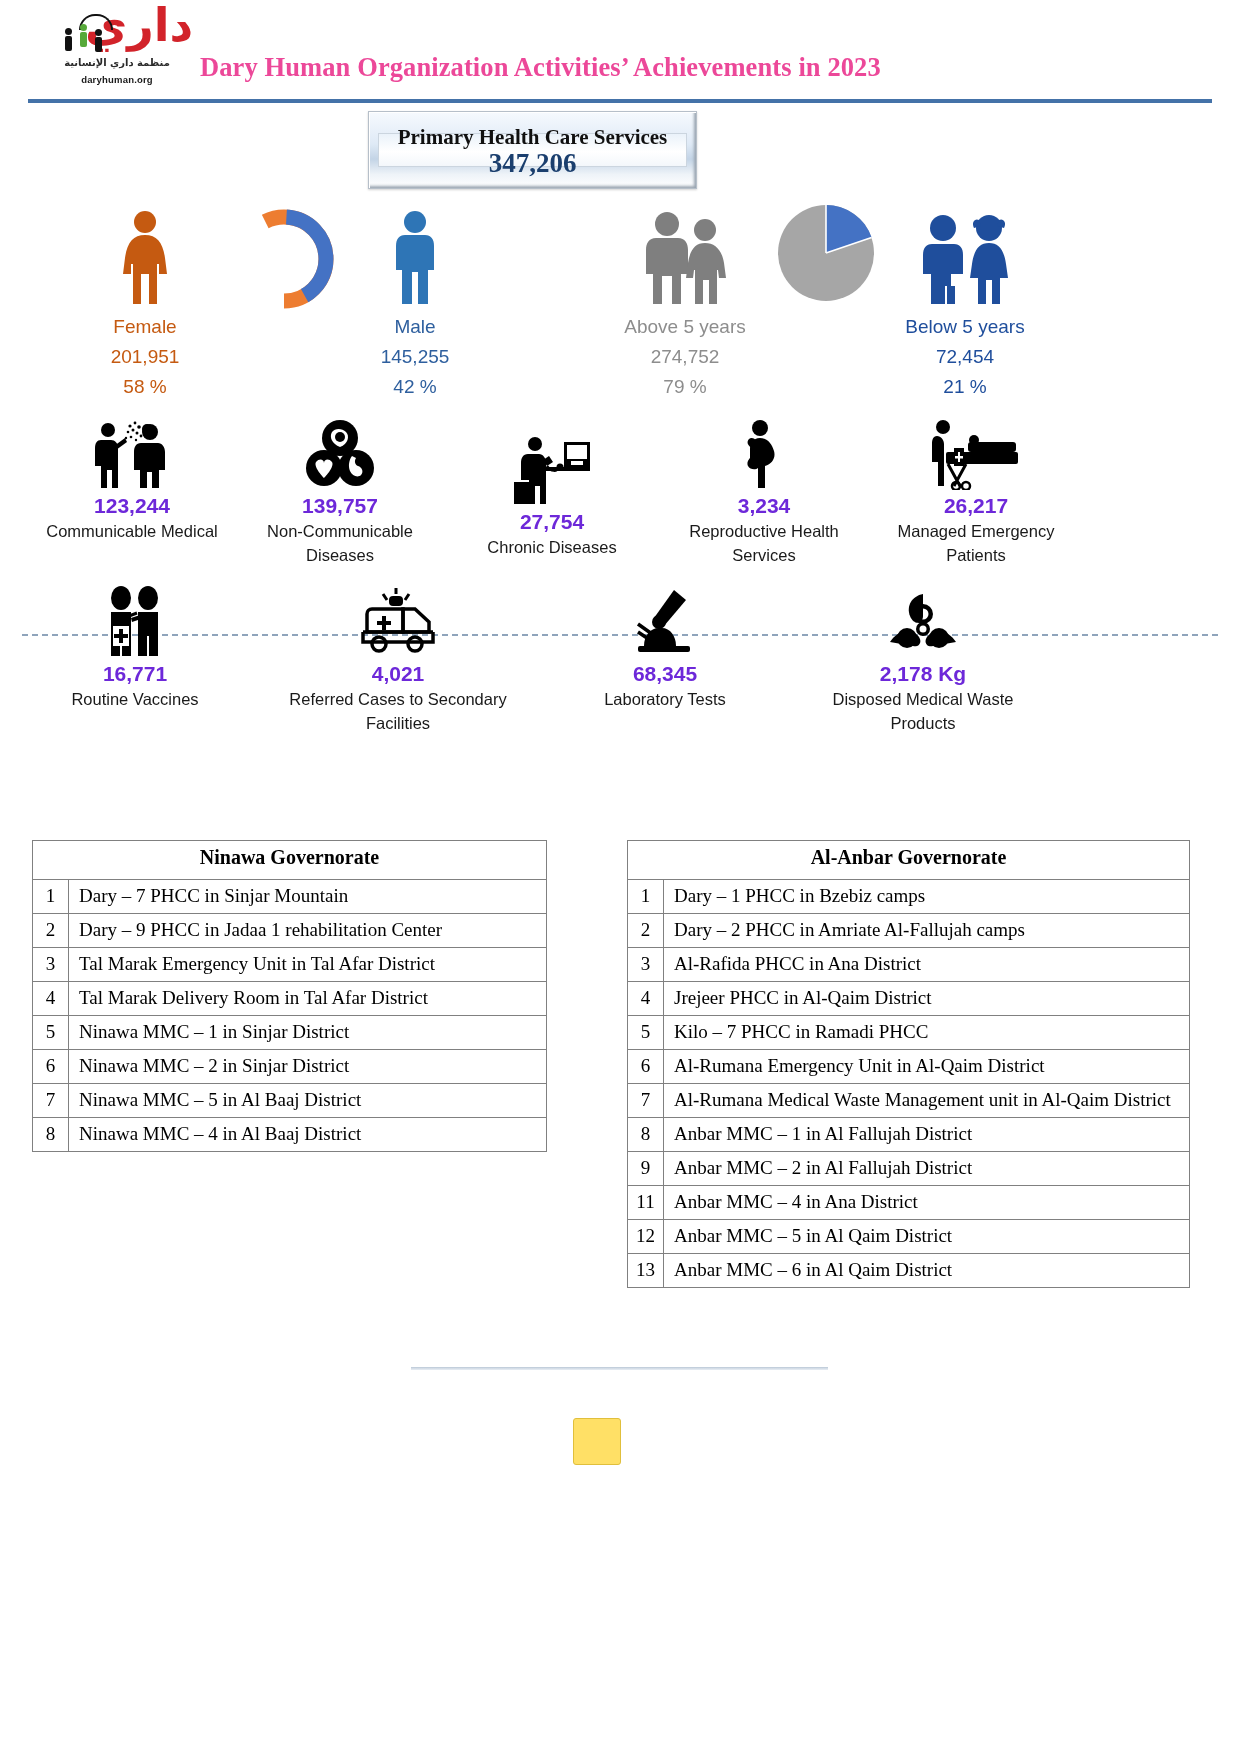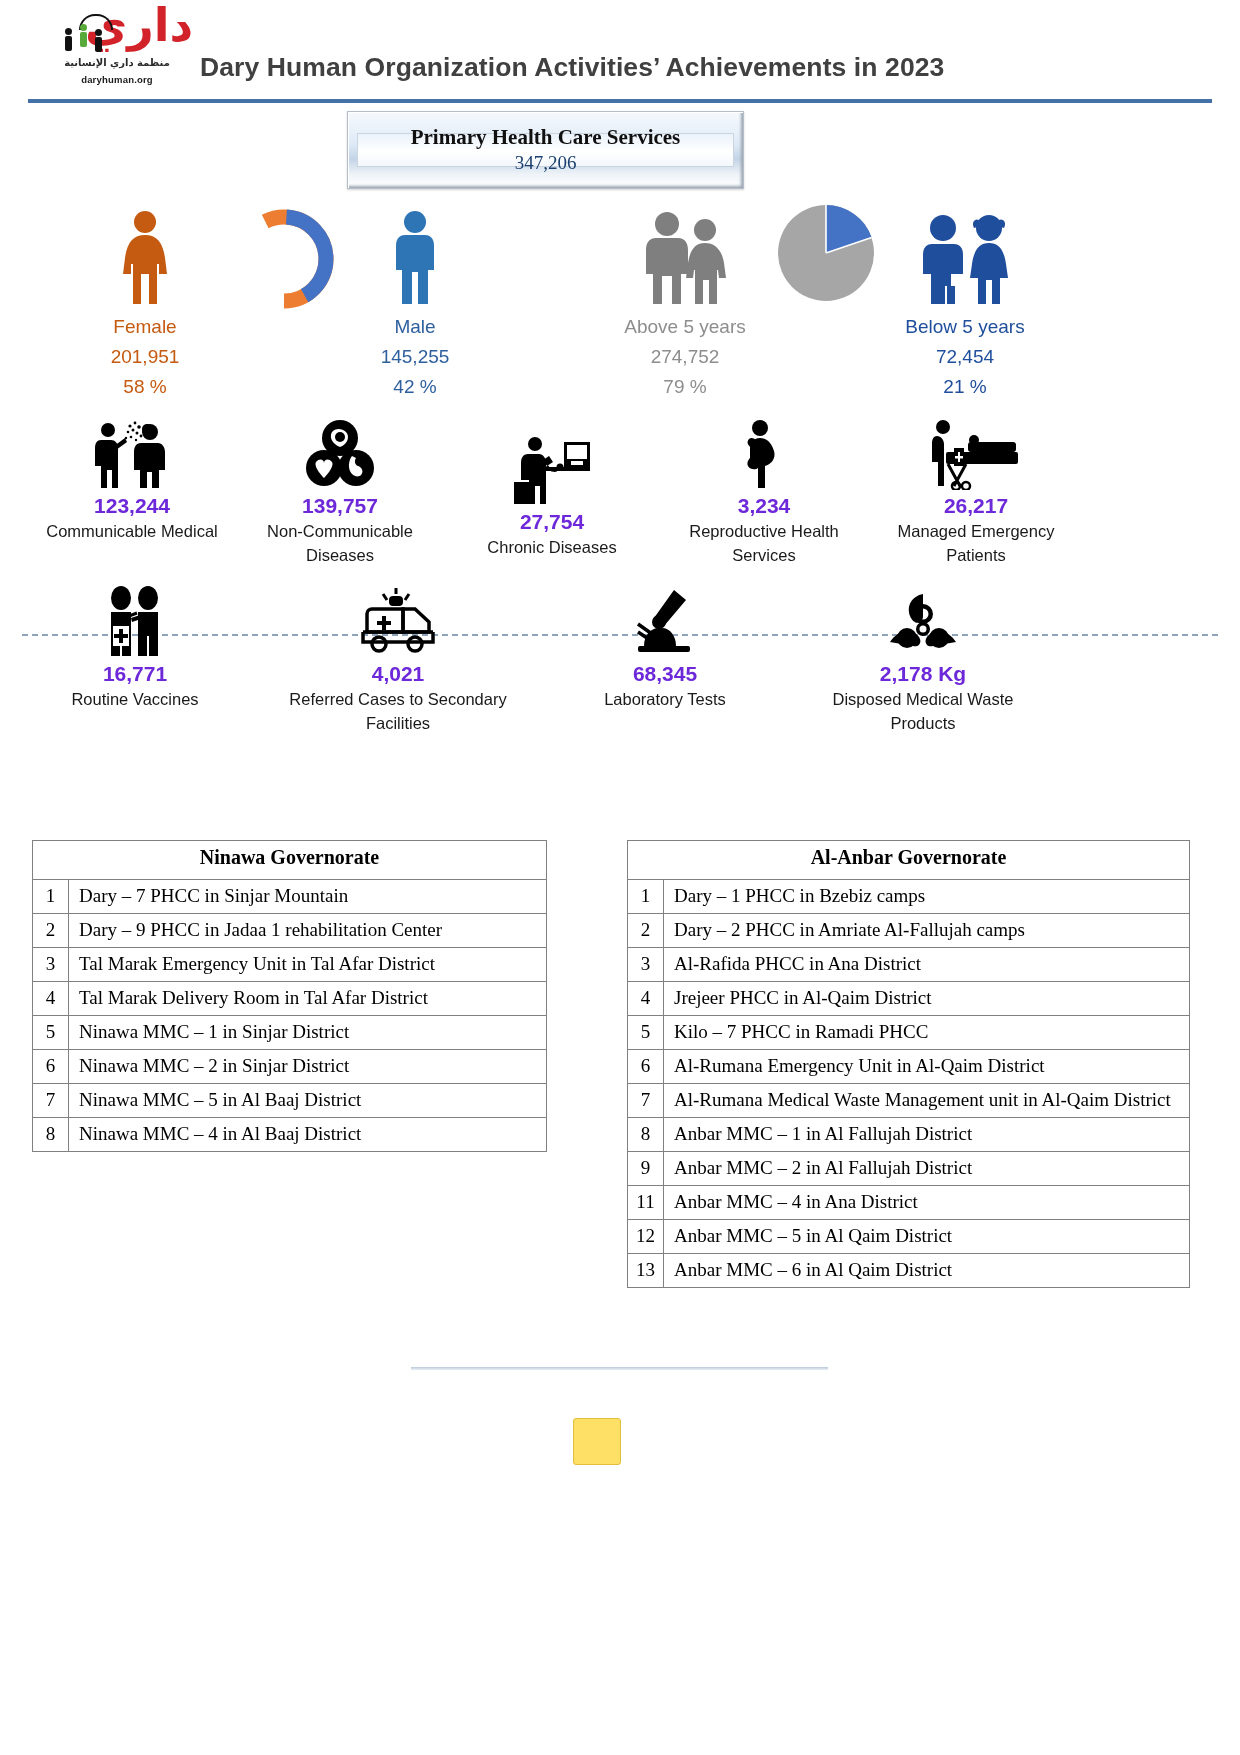--- a/index.html
+++ b/index.html
@@ -52,55 +52,55 @@
   }
   .logo-url {
     position: absolute; left: 0; top: 72px; width: 120px;
     text-align: center;
     font-size: 9.5px; font-weight: bold; color: #1a1a1a;
     letter-spacing: 0.2px;
   }
   #main-title {
     position: absolute; left: 200px; top: 52px;
     width: 880px;
-    font-family: Liberation Sans, sans-serif;
+    font-family: Liberation Serif, serif;
     font-size: 26.5px; font-weight: bold;
-    color: #404040;
+    color: #ec4899;
     letter-spacing: 0.1px;
   }
   #header-rule {
     position: absolute; left: 28px; top: 99px;
     width: 1184px; height: 4px;
     background: #4472a8;
   }
 
   
   #plaque {
-    position: absolute; left: 347px; top: 111px;
-    width: 397px; height: 78px;
+    position: absolute; left: 368px; top: 111px;
+    width: 329px; height: 78px;
     background: linear-gradient(180deg,#f6fafe 0%, #dfeaf6 42%, #c3d4e6 62%, #eef3f8 82%, #ffffff 100%);
     border: 1px solid #b6bfc9;
     box-shadow: inset 1px 1px 0 #ffffff, inset -2px -2px 3px #9aa5b1, 0 1px 2px rgba(0,0,0,.18);
     padding: 21px 9px;
   }
   #plaque-inner {
     width: 100%; height: 100%;
     background: linear-gradient(180deg,#eaf2fa 0%, #ffffff 55%, #f3f7fb 100%);
     border: 1px solid #cbd5df;
     display: flex; flex-direction: column;
     align-items: center; justify-content: center;
   }
   #plaque-title {
     font-family: "Liberation Serif", serif;
     font-size: 21px; font-weight: bold; color: #101010;
     line-height: 26px;
   }
   #plaque-value {
     font-family: "Liberation Serif", serif;
-    font-size: 19px; font-weight: normal; color: #1b3f6e;
+    font-size: 27px; font-weight: bold; color: #1b3f6e;
     line-height: 26px;
   }
 
   
   .demo-block { position: absolute; text-align: center; }
   .demo-label { font-size: 19px; line-height: 30px; }
   .demo-value { font-size: 19px; line-height: 30px; }
   .demo-pct   { font-size: 19px; line-height: 30px; }
   .c-orange { color: #c55a11; }
   .c-blue   { color: #2e5f9e; }

